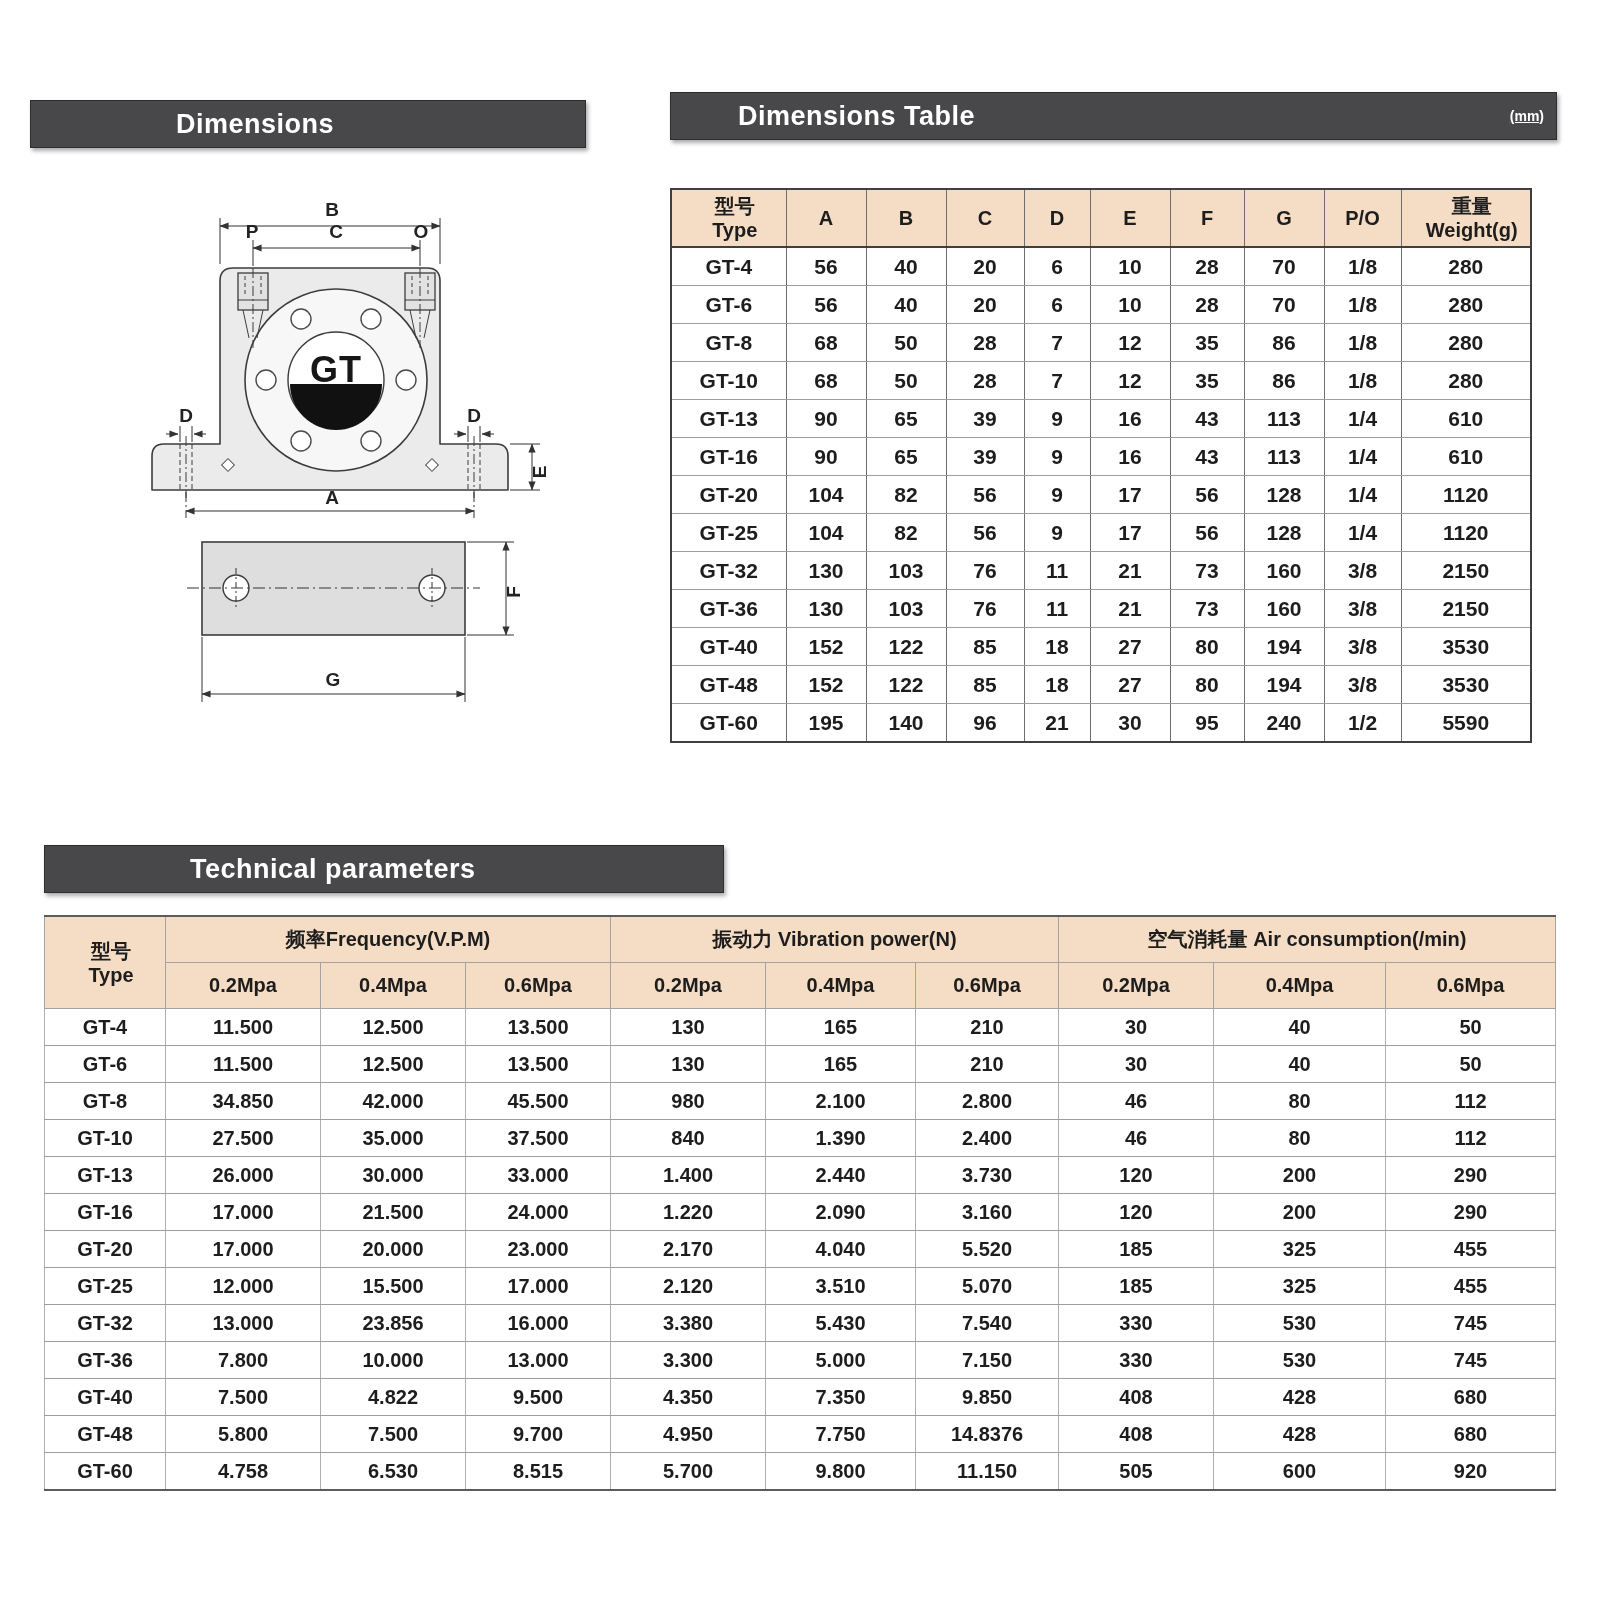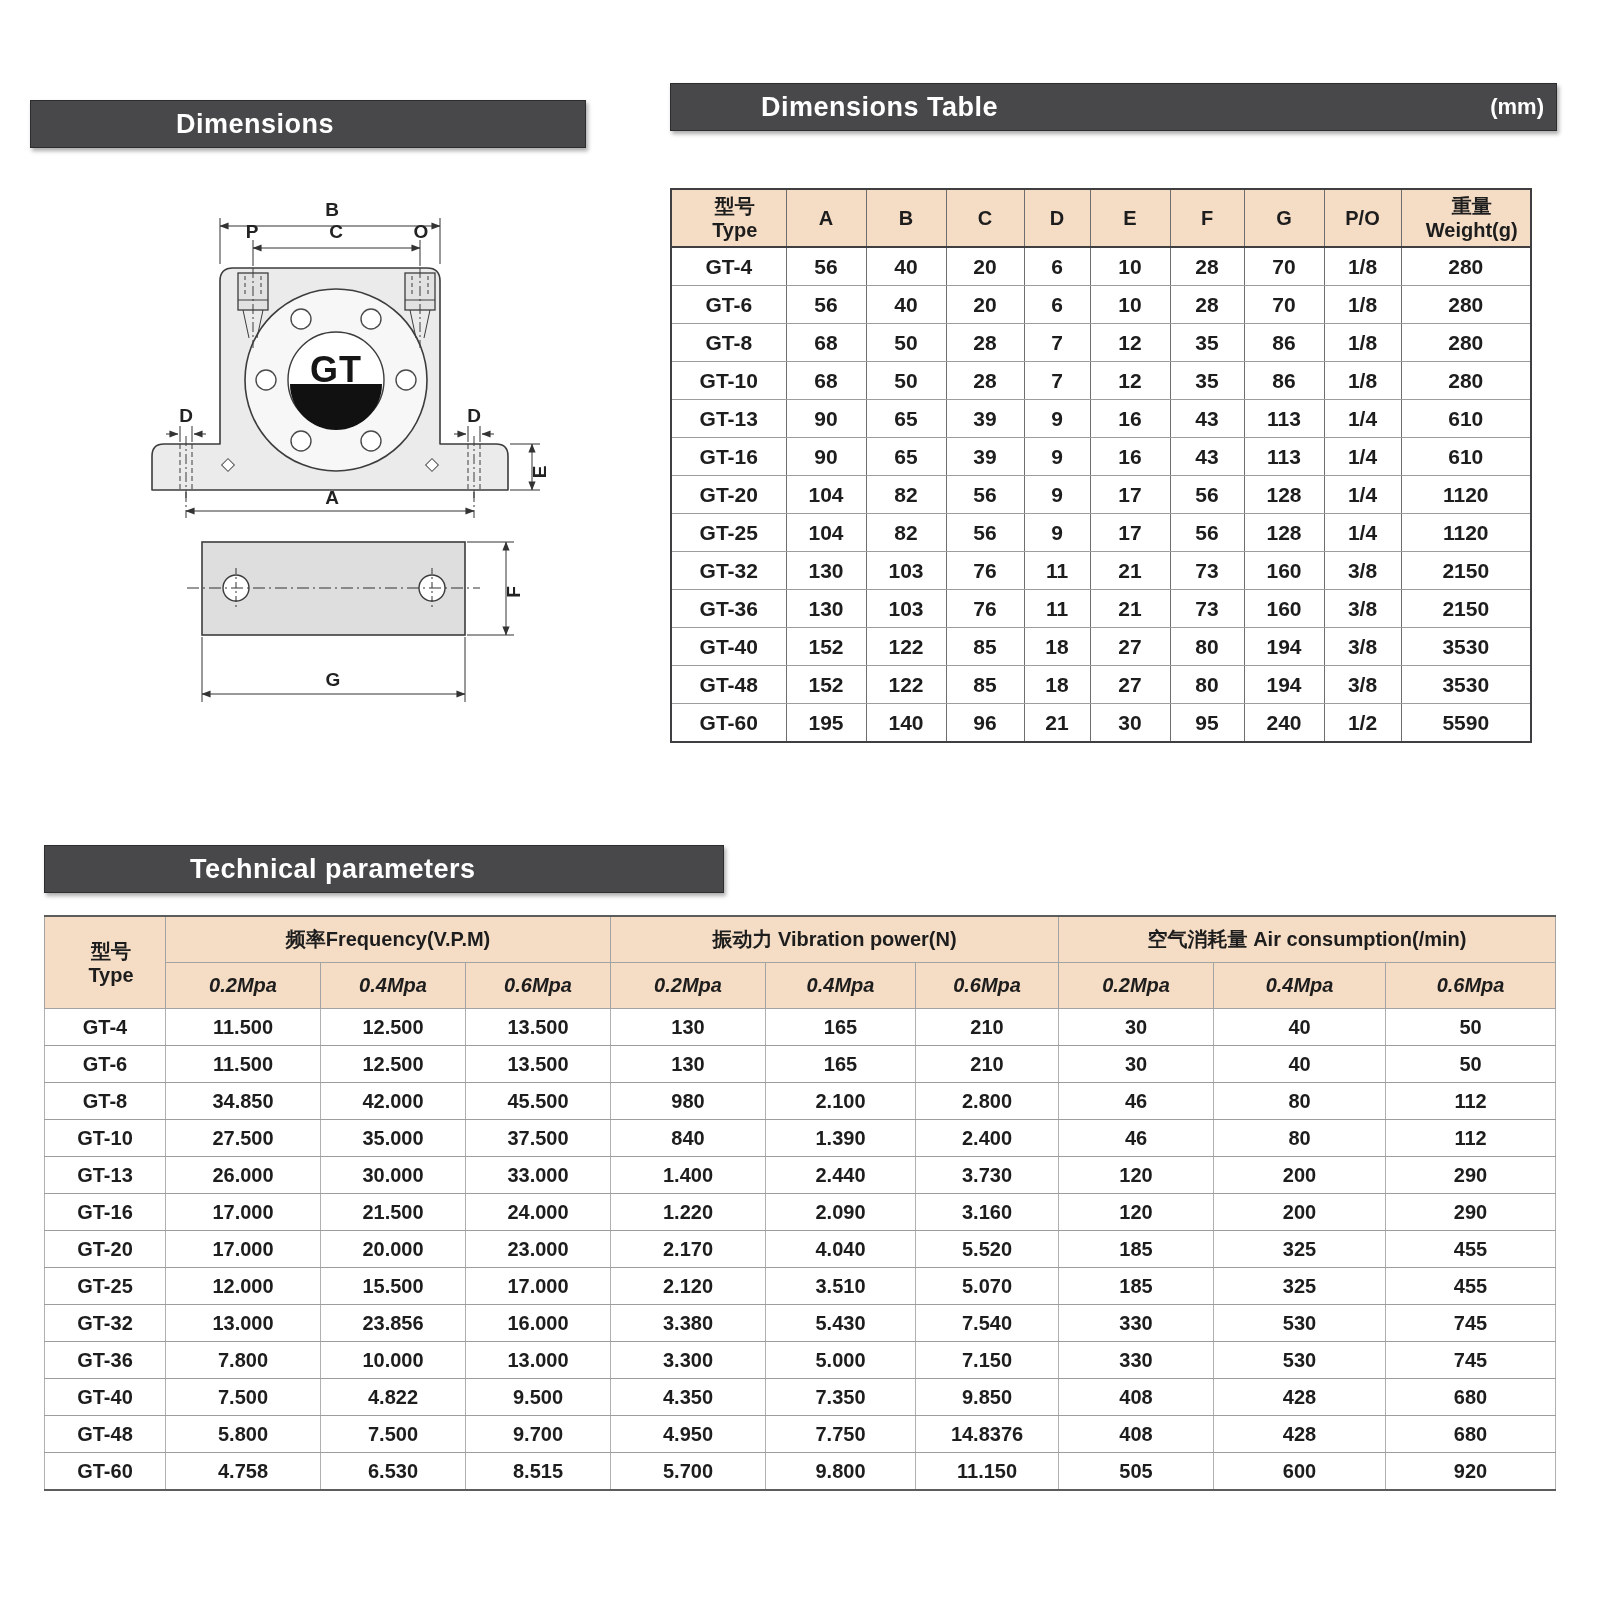--- a/index.html
+++ b/index.html
@@ -8,23 +8,23 @@
     font-family:"Liberation Sans", sans-serif;color:#1d1d1d;
   }
   
   .bar{
     position:absolute;height:48px;background:#48484a;color:#fff;
     display:flex;align-items:center;box-sizing:border-box;
     border:1px solid #2d2d2f;
     box-shadow:2px 3px 4px rgba(70,70,70,.45);
   }
   .bar .title{font-size:27px;font-weight:bold;letter-spacing:.5px;}
-  .bar .unit{position:absolute;right:12px;font-size:22px;font-weight:bold;}
+  .bar .unit{position:absolute;right:12px;font-size:14px;font-weight:bold;text-decoration:underline;}
   #bar-dimensions{left:30px;top:100px;width:556px;padding-left:145px;}
-  #bar-dimtable{left:670px;top:83px;width:887px;padding-left:90px;}
+  #bar-dimtable{left:670px;top:92px;width:887px;padding-left:67px;}
   #bar-technical{left:44px;top:845px;width:680px;padding-left:145px;}
 
   
   table{border-collapse:collapse;table-layout:fixed;position:absolute;}
   th,td{padding:0;text-align:center;font-weight:bold;color:#1d1d1d;overflow:hidden;}
 
   
   #dims-table{left:670px;top:188px;width:860px;border:2px solid #3f3f41;}
   #dims-table th{
     background:#f5dcc4;height:56px;font-size:20px;
@@ -38,21 +38,21 @@
   }
   .th-2line span{display:block;line-height:1.2;padding-left:12px;}
 
   
   #tech-table{left:44px;top:915px;width:1511px;border-top:2px solid #5c5c5c;border-bottom:2px solid #5c5c5c;}
   #tech-table th{
     background:#f5dcc4;font-size:20px;
     border:1px solid #a3a3a3;
   }
   #tech-table thead tr:nth-child(1) th{height:45px;}
-  #tech-table thead tr:nth-child(2) th{height:45px;font-style:italic;}
+  #tech-table thead tr:nth-child(2) th{height:45px;}
   #tech-table th[rowspan]{height:90px;}
   #tech-table td{
     height:36px;font-size:20px;
     border-left:1px solid #b0b0b0;border-right:1px solid #b0b0b0;
     border-top:1px solid #9d9d9d;border-bottom:1px solid #9d9d9d;
   }
 
   
   #drawing{position:absolute;left:130px;top:180px;}
   .dimtxt{font-size:19px;font-weight:bold;fill:#222;font-family:"Liberation Sans",sans-serif;}

